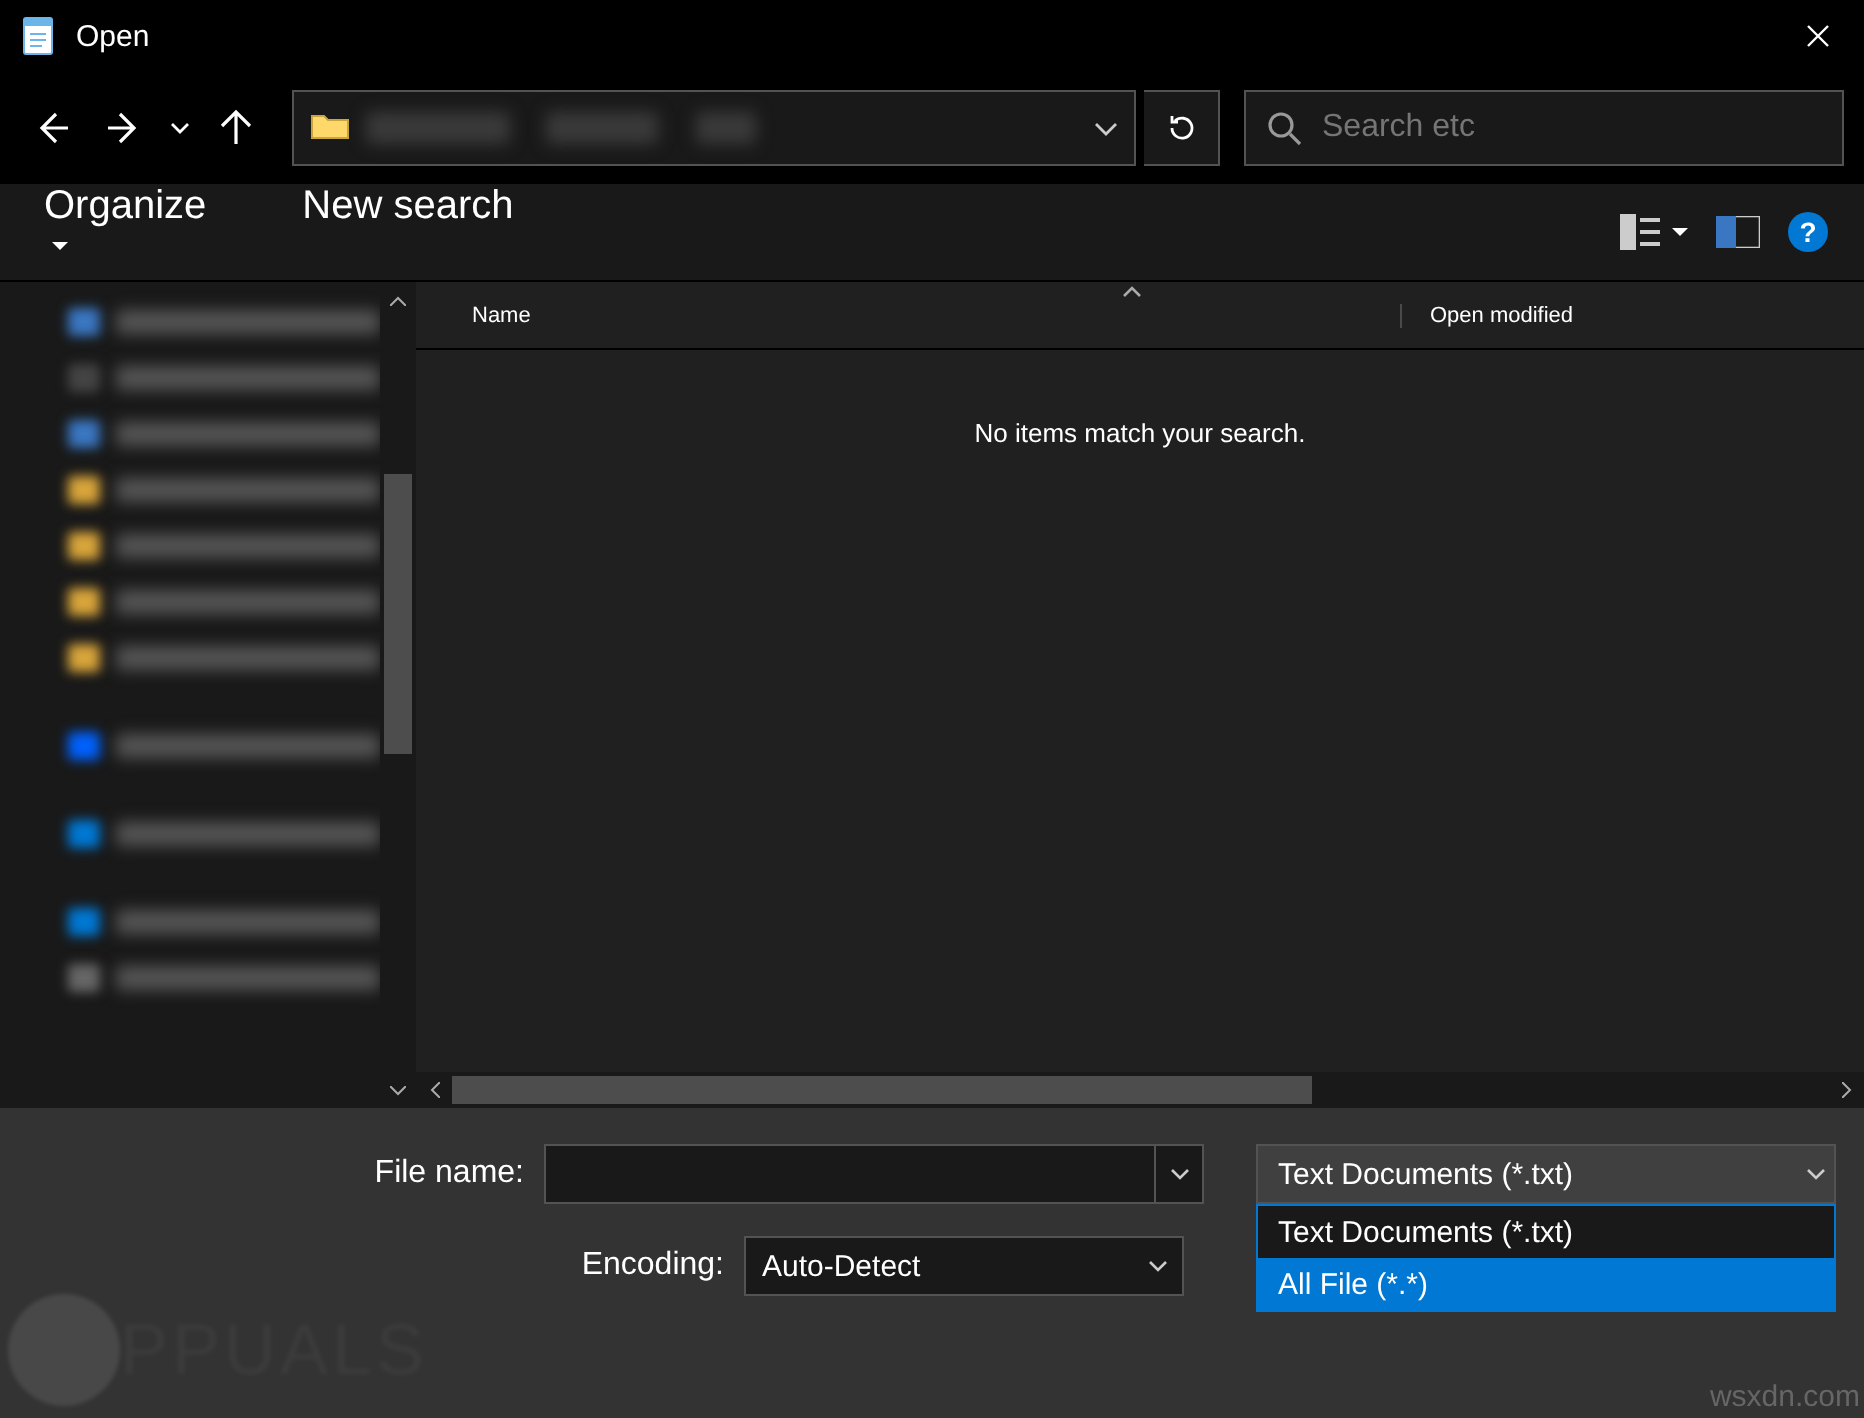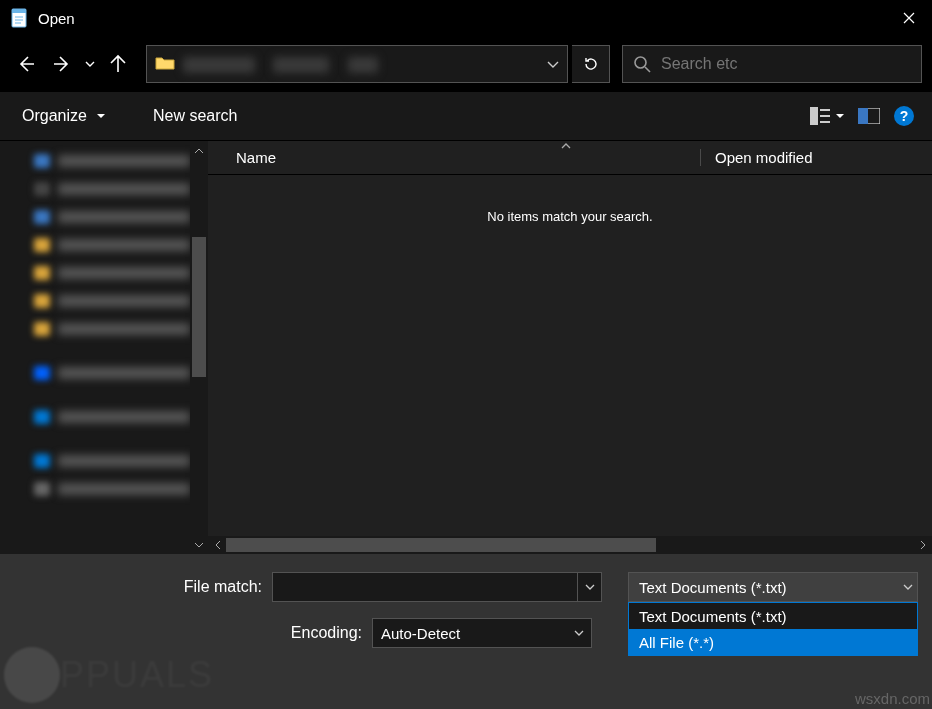--- a/index.html
+++ b/index.html
@@ -20,21 +20,21 @@
   .addr-path { flex: 1; }
   .addr-path .blur-seg { display: inline-block; height: 16px; background: #3a3a3a; filter: blur(4px); border-radius: 2px; margin-right: 14px; vertical-align: middle; }
   .addr-drop { width: 30px; height: 100%; display:flex; align-items:center; justify-content:center; border-left:1px solid transparent;}
   .refresh-btn { width: 38px; height: 38px; border:1px solid #535353; border-left:none; display:flex; align-items:center; justify-content:center; background:#191919; }
   .searchbox { width: 300px; height: 38px; background:#191919; border:1px solid #535353; margin-left: 8px; display:flex; align-items:center; padding:0 10px; }
   .searchbox .mag { margin-right: 10px; }
   .searchbox input { background:transparent; border:none; outline:none; color:#888; font-size:16px; width:100%; }
 
   
   .toolbar { height: 48px; background: #191919; display: flex; align-items: center; padding: 0 18px; }
-  .tool-item { display: flex; align-items: center; gap: 6px; cursor: pointer; font-size: 16px; height: 100%; padding: 0 4px;}
+  .tool-item { display: flex; align-items: flex-start; gap: 6px; cursor: pointer; font-size: 20px; height: 100%; padding: 0 4px; flex-direction: column;}
   .tool-item .chev { margin-left: 4px; }
   .tool-gap { width: 40px; }
   .tool-spacer { flex:1; }
   .tool-right { display:flex; align-items:center; gap: 14px; }
   .view-icon-btn { display:flex; align-items:center; gap:6px; cursor:pointer; }
   .help-icon { width:20px; height:20px; border-radius:50%; background:#0078d4; display:flex; align-items:center; justify-content:center; font-size:14px; font-weight:bold; color:#fff; cursor:pointer; }
 
   
   .main { display:flex; height: 414px; background:#191919; border-top:1px solid #000; }
 
@@ -43,21 +43,21 @@
   .tree-item { height: 28px; display:flex; align-items:center; padding-left: 34px; gap:8px;}
   .tree-item .t-icon { width:16px; height:14px; border-radius:2px; }
   .tree-item .t-label { flex:1; height:12px; border-radius:2px; filter: blur(4px);}
   .tree-gap { height: 16px; }
   .side-scroll { width:18px; background:#191919; display:flex; flex-direction:column; }
   .side-scroll .sc-btn { height:18px; display:flex; align-items:center; justify-content:center; color:#999; }
   .side-scroll .sc-track { flex:1; position:relative;}
   .side-scroll .sc-thumb { position:absolute; top:78px; left:2px; right:2px; height:140px; background:#4d4d4d; }
 
   .content { flex:1; background:#202020; display:flex; flex-direction:column; position: relative; }
-  .cols-header { height:34px; display:flex; align-items:center; border-bottom:1px solid #000; color:#fff; font-size:15px; position: relative;}
+  .cols-header { height:34px; display:flex; align-items:center; border-bottom:1px solid #000; color:#fff; font-size:11px; position: relative;}
   .col-sort { width:18px; position:absolute; left:50%; top:2px; transform:translateX(-50%); color:#aaa;}
   .col-name { padding-left: 28px; flex:1; }
   .col-date { width: 232px; border-left:1px solid #4a4a4a; padding-left: 14px; }
   .listarea { flex:1; display:flex; align-items:flex-start; justify-content:center; padding-top:34px; color:#fff; font-size:13px; }
   .h-scroll { height:18px; background:#191919; display:flex; }
   .h-scroll .sc-btn { width:18px; display:flex; align-items:center; justify-content:center; color:#999;}
   .h-scroll .sc-track { flex:1; position:relative;}
   .h-scroll .sc-thumb { position:absolute; left:0; top:2px; bottom:2px; width:430px; background:#4d4d4d;}
 
   
@@ -295,21 +295,21 @@
             <path d="M0 0 L4 4 L0 8" stroke="#aaa" fill="none"></path>
           </svg>
         </div>
     </div>
   </div>
 </div>
 
 <div class="bottom">
 
   <div class="form-row">
-    <div class="form-label">File match:</div>
+    <div class="form-label">File name:</div>
     <div class="text-input">
       <div class="inp-drop">
         <svg width="10" height="6">
             <path d="M1 1 L5 5 L9 1" stroke="#ccc" fill="none" stroke-width="1.3"></path>
           </svg>
       </div>
     </div>
   </div>
 
   <div class="form-row">

